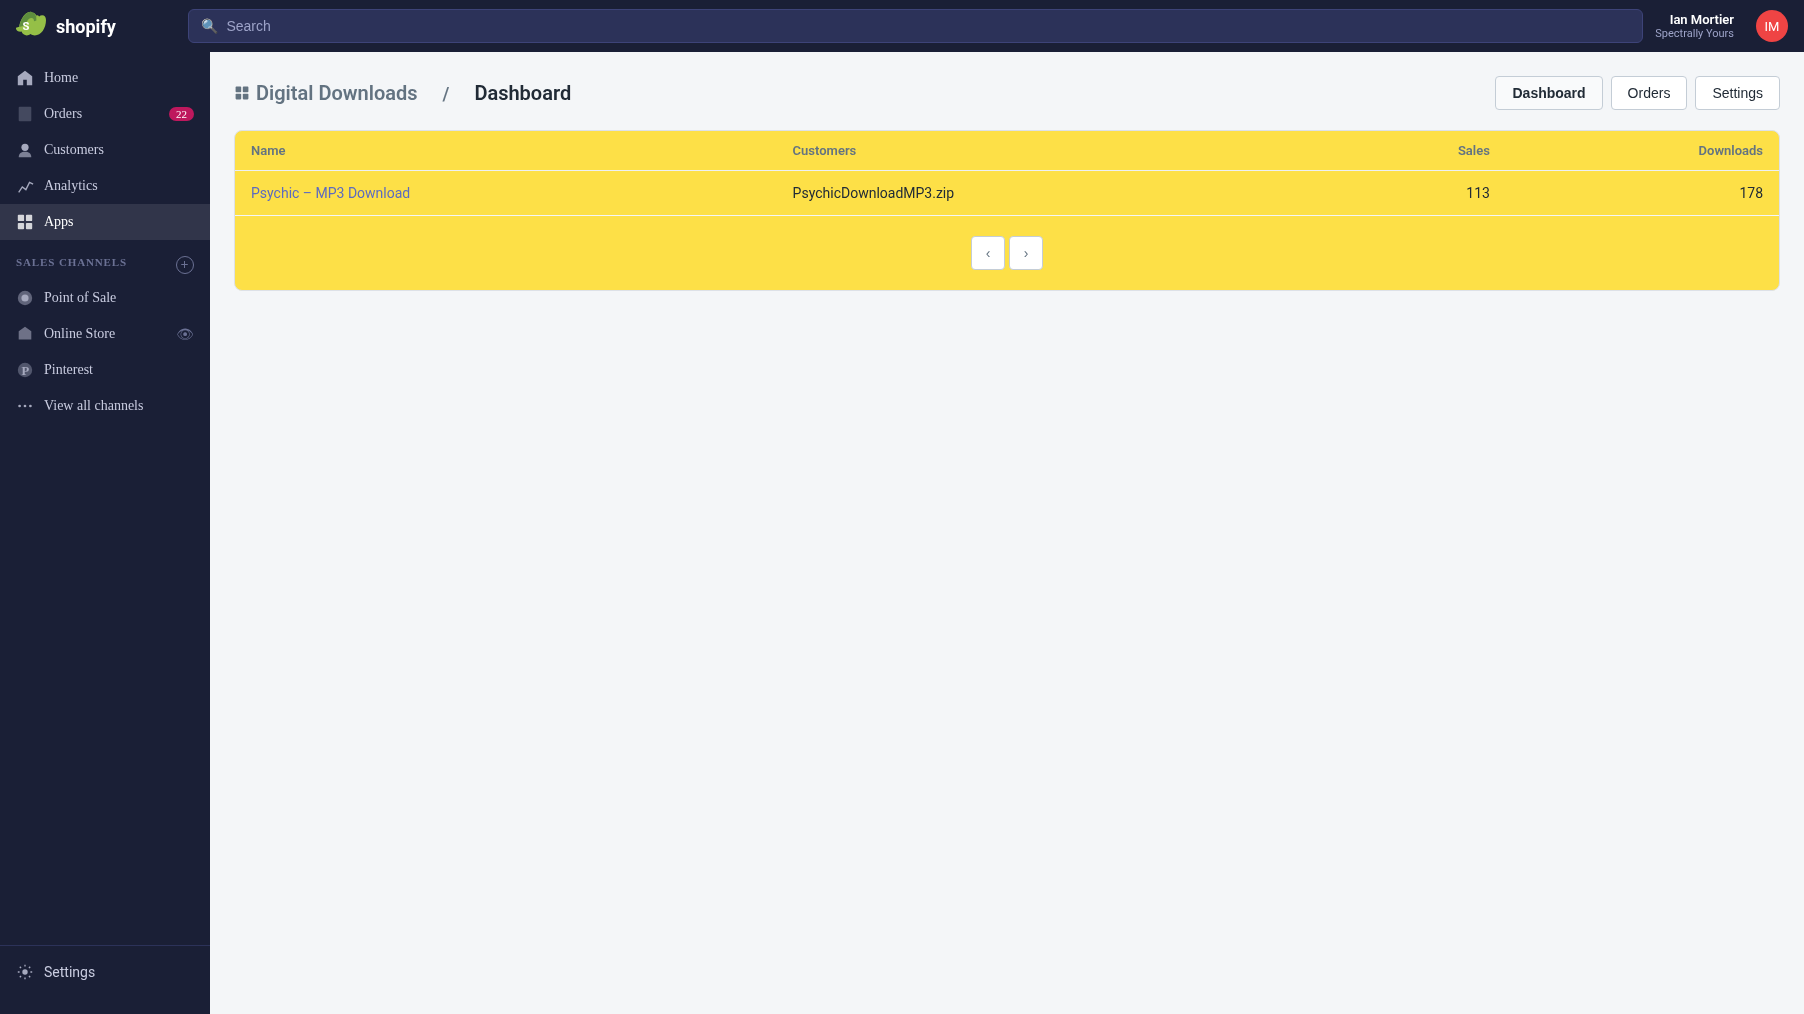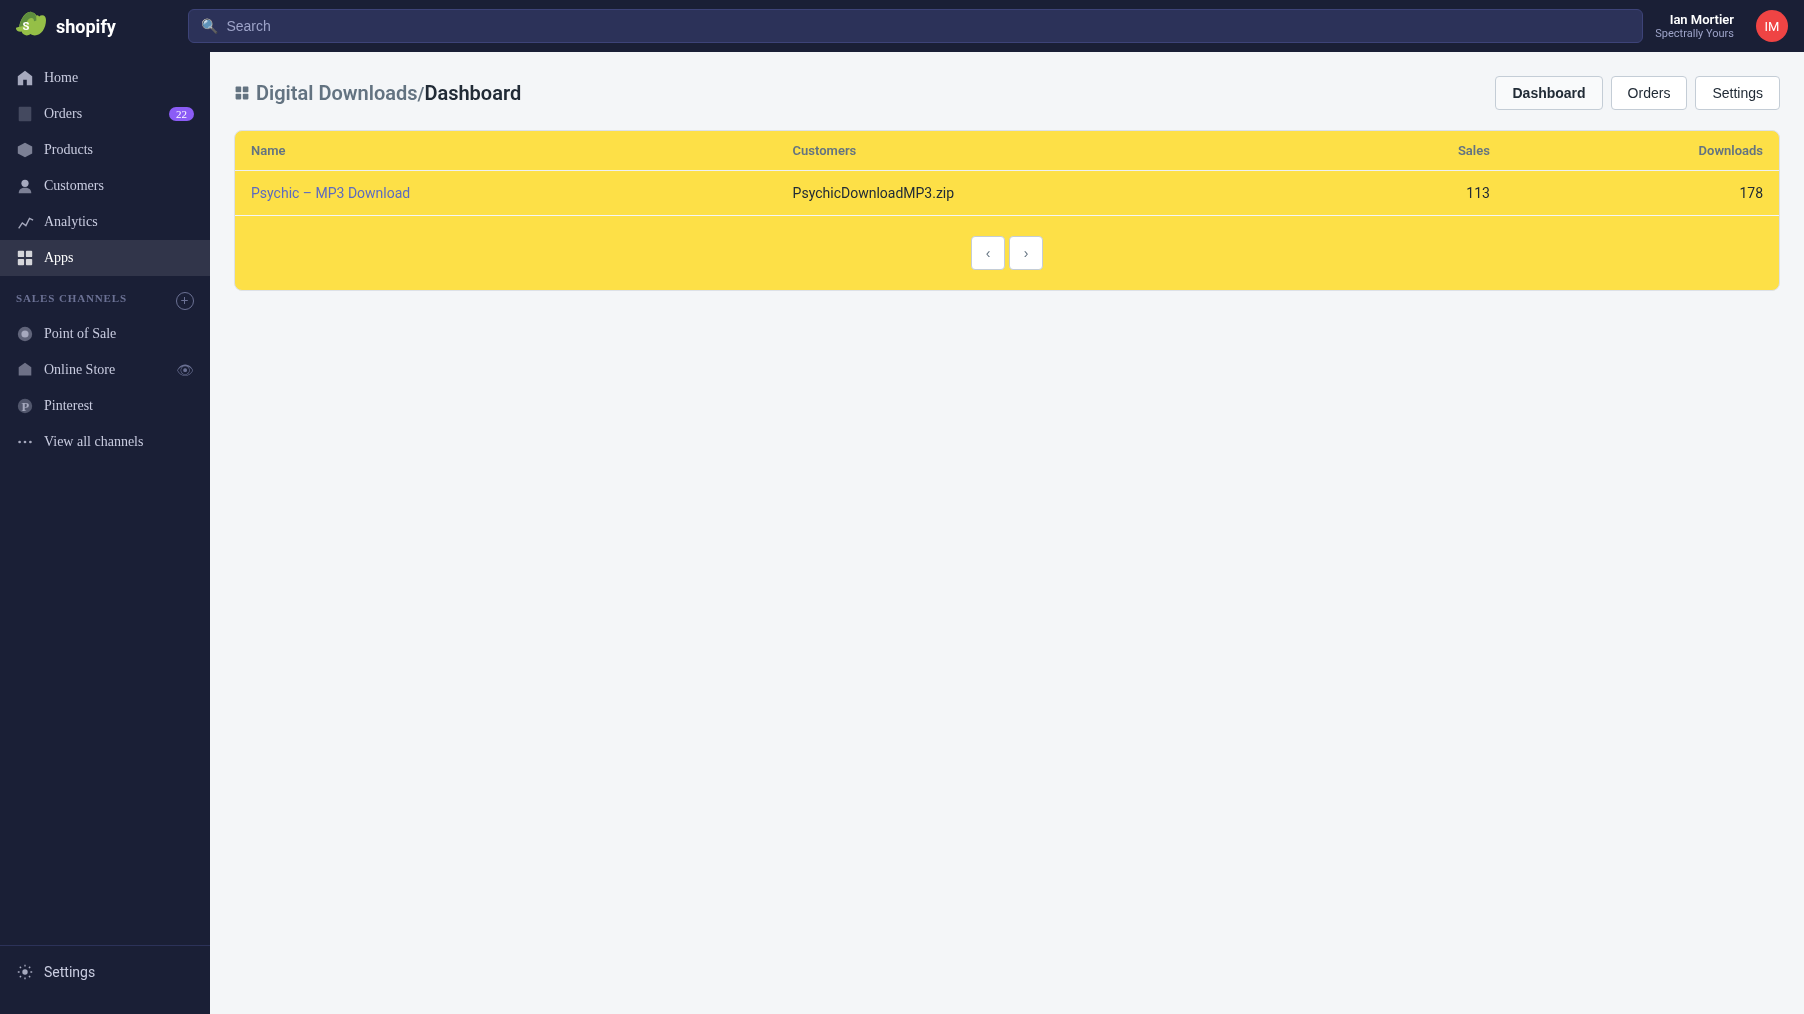--- a/index.html
+++ b/index.html
@@ -97,21 +97,21 @@
       color: #c9cce0;
       font-size: 14px;
       cursor: pointer;
       position: relative;
       text-decoration: none;
     }
     .sidebar-item.active { color: white; background: rgba(255,255,255,0.1); }
     .sidebar-item .icon { width: 18px; height: 18px; opacity: 0.8; flex-shrink: 0; }
     .badge {
       margin-left: auto;
-      background: #8b5cf6;
+      background: #be185d;
       color: white;
       font-size: 11px;
       border-radius: 10px;
       padding: 1px 7px;
       min-width: 20px;
       text-align: center;
     }
     .section-label {
       font-size: 11px;
       font-weight: 700;
@@ -151,21 +151,21 @@
     
     .page-header {
       display: flex;
       align-items: center;
       justify-content: space-between;
       margin-bottom: 20px;
     }
     .breadcrumb {
       display: flex;
       align-items: center;
-      gap: 0;
+      gap: 25px;
       font-size: 20px;
       font-weight: 600;
       color: #212b36;
     }
     .breadcrumb-link {
       display: flex;
       align-items: center;
       gap: 6px;
       color: #637381;
       font-size: 20px;
@@ -298,28 +298,20 @@
         <span class="icon">
           <svg width="18" height="18" viewBox="0 0 20 20" fill="currentColor">
               <rect x="3" y="2" width="14" height="16" rx="1" opacity="0.3"></rect>
               <path d="M6 6h8M6 10h8M6 14h5"></path>
             </svg>
         </span>
         <span>Orders</span>
         <span class="badge">22</span>
       </div>
 
-      <div class="sidebar-item">
-        <span class="icon">
-          <svg width="18" height="18" viewBox="0 0 20 20" fill="currentColor">
-              <path d="M10 2l8 4v8l-8 4-8-4V6l8-4z" opacity="0.7"></path>
-            </svg>
-        </span>
-        <span>Products</span>
-      </div>
 
       <div class="sidebar-item">
         <span class="icon">
           <svg width="18" height="18" viewBox="0 0 20 20" fill="currentColor">
               <circle cx="10" cy="7" r="4"></circle>
               <path d="M3 18c0-4 3-6 7-6s7 2 7 6" opacity="0.7"></path>
             </svg>
         </span>
         <span>Customers</span>
       </div>

